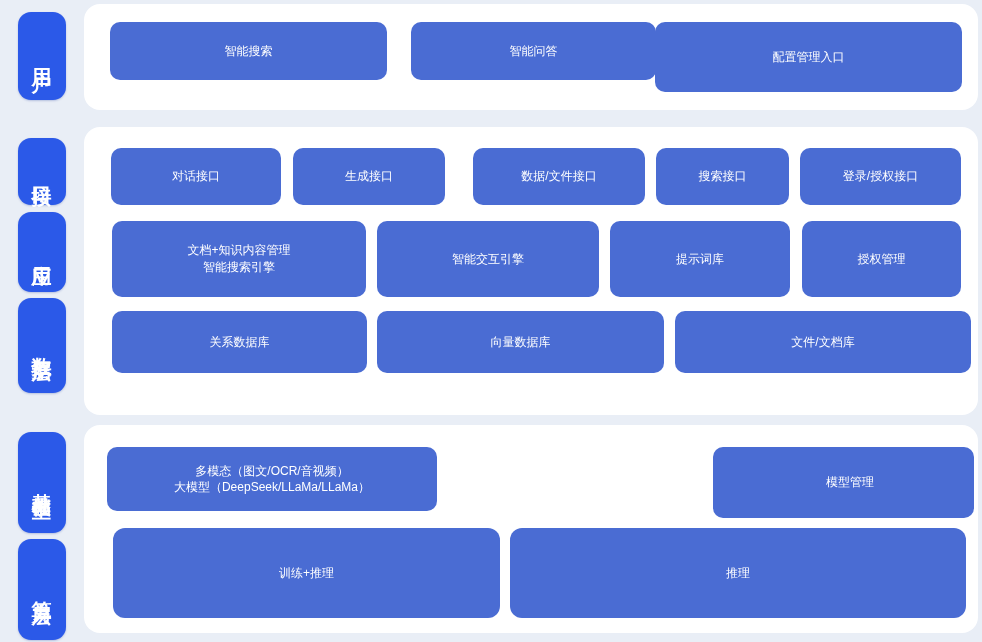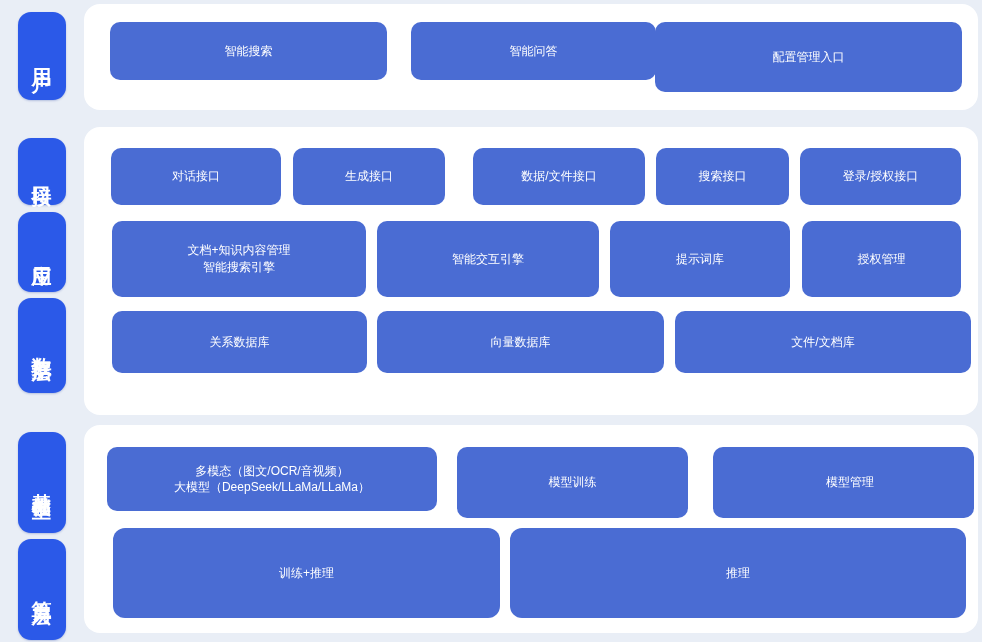--- a/index.html
+++ b/index.html
@@ -115,23 +115,20 @@
     <div class="block" style="left:591px;top:184px;width:296px;height:62px;">
       <span>文件/文档库</span>
     </div>
   </div>
 
   <div class="panel" style="top:425px;height:208px;">
     <div class="block" style="left:23px;top:22px;width:330px;height:64px;line-height:1.35;">
       <span>多模态（图文/OCR/音视频）</span>
       <span>大模型（DeepSeek/LLaMa/LLaMa）</span>
     </div>
-    <div class="block" style="left:373px;top:22px;width:231px;height:71px;">
-      <span>模型训练</span>
-    </div>
     <div class="block" style="left:629px;top:22px;width:248px;height:71px;padding-left:13px;">
       <span>模型管理</span>
     </div>
     <div class="block big" style="left:29px;top:103px;width:387px;height:90px;">
       <span>训练+推理</span>
     </div>
     <div class="block big" style="left:426px;top:103px;width:456px;height:90px;">
       <span>推理</span>
     </div>
   </div>

